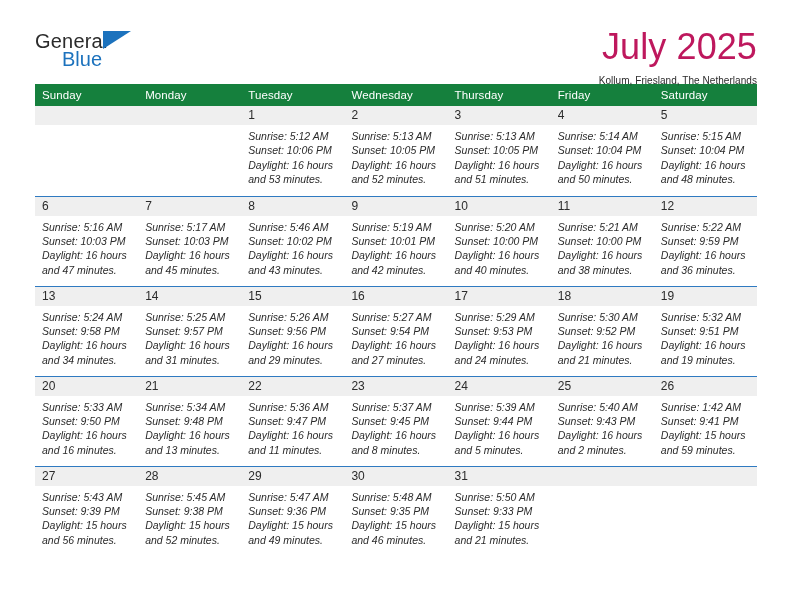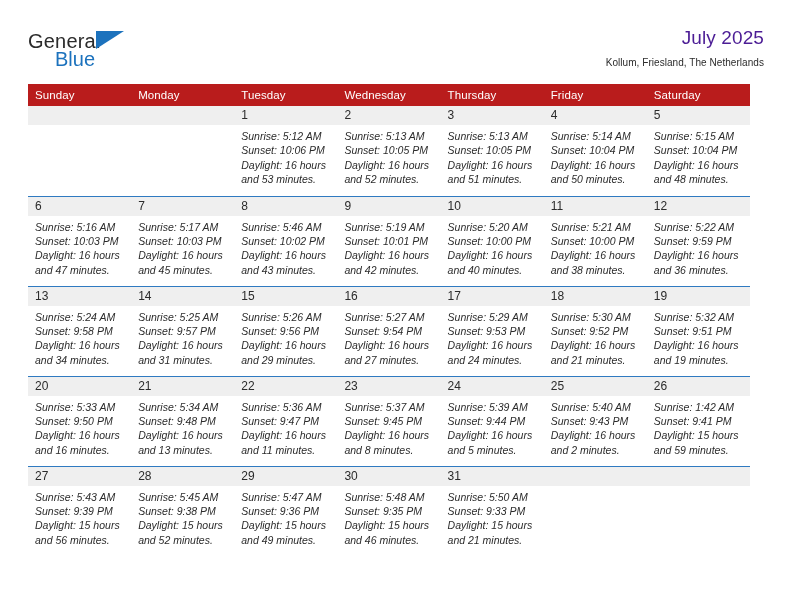--- a/index.html
+++ b/index.html
@@ -12,21 +12,21 @@
     height: 612px;
     font-family: "Liberation Sans", sans-serif;
     color: #222222;
     overflow: hidden;
   }
   .page {
     position: relative;
     width: 792px;
     height: 612px;
     box-sizing: border-box;
-    padding: 0 28px;
+    padding: 0 35px;
   }
 
   
   .header {
     display: flex;
     align-items: flex-start;
     justify-content: space-between;
     padding-top: 28px;
     height: 72px;
     box-sizing: border-box;
@@ -60,42 +60,42 @@
     width: 0;
     height: 0;
     border-left: 28px solid #1c72bd;
     border-bottom: 18px solid transparent;
   }
   .title-block {
     text-align: right;
     padding-top: 0px;
   }
   .cal-title {
-    font-size: 19px;
+    font-size: 36px;
     font-weight: normal;
-    color: #4c1d95;
+    color: #be185d;
     line-height: 1.05;
     letter-spacing: .1px;
   }
   .cal-subtitle {
     margin-top: 9px;
     font-size: 10px;
     color: #2b2b2b;
     letter-spacing: .05px;
   }
 
   
   .calendar {
     margin-top: 12px;
     width: 722px;
     border-collapse: collapse;
     table-layout: fixed;
   }
   .calendar th {
-    background: #b91c1c;
+    background: #15803d;
     color: #ffffff;
     font-size: 11.5px;
     font-weight: normal;
     text-align: left;
     padding: 5px 0 5px 7px;
     height: 20px;
     box-sizing: border-box;
     letter-spacing: .1px;
   }
   .calendar td {

